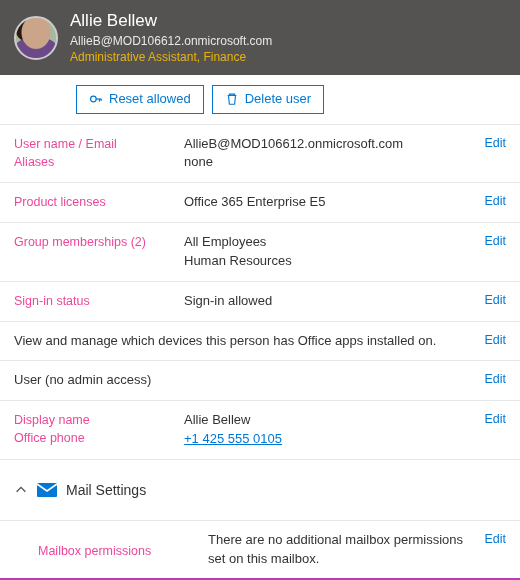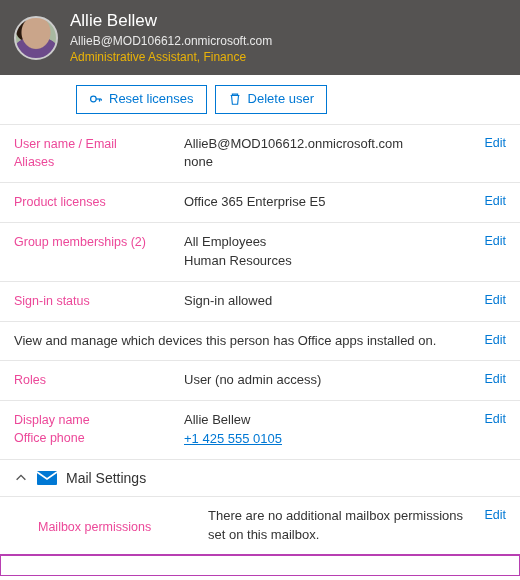--- a/index.html
+++ b/index.html
@@ -80,21 +80,21 @@
     font-size: 12.5px;
     text-decoration: none;
     cursor: pointer;
     margin-top: 7px;
   }
   .link { color: #0078d4; text-decoration: underline; cursor: pointer; }
   .section-head {
     display: flex;
     align-items: center;
     gap: 8px;
-    padding: 10px 14px;
+    padding: 22px 14px;
     border-top: 1px solid #e6e6e6;
     font-size: 14px;
     color: #333;
   }
   .section-head .chev {
     width: 14px; height: 14px; display: inline-flex;
   }
   .mail-icon {
     width: 22px;
     height: 16px;
@@ -124,21 +124,21 @@
 </div>
 
 <div class="actions">
   <button class="btn">
     <svg width="14" height="14" viewBox="0 0 16 16">
       <circle cx="5" cy="8" r="3.2" fill="none" stroke="#0078d4" stroke-width="1.4"></circle>
       <line x1="8" y1="8" x2="14" y2="8" stroke="#0078d4" stroke-width="1.4"></line>
       <line x1="12" y1="8" x2="12" y2="11" stroke="#0078d4" stroke-width="1.4"></line>
       <line x1="14" y1="8" x2="14" y2="10" stroke="#0078d4" stroke-width="1.4"></line>
     </svg>
-    <span>Reset licenses</span>
+    <span>Reset allowed</span>
   </button>
   <button class="btn">
     <svg width="14" height="14" viewBox="0 0 16 16">
       <path d="M3 4h10M5 4V2.5h6V4M4 4l1 10h6l1-10" fill="none" stroke="#0078d4" stroke-width="1.3"></path>
     </svg>
     <span>Delete user</span>
   </button>
 </div>
 
 <div class="row">
@@ -173,21 +173,20 @@
   <div class="value"><span>Sign-in allowed</span></div>
   <div class="edit"><a>Edit</a></div>
 </div>
 
 <div class="row">
   <div class="value"><span>View and manage which devices this person has Office apps installed on.</span></div>
   <div class="edit"><a>Edit</a></div>
 </div>
 
 <div class="row">
-  <div class="label"><span>Roles</span></div>
   <div class="value"><span>User (no admin access)</span></div>
   <div class="edit"><a>Edit</a></div>
 </div>
 
 <div class="row">
   <div class="label">
     <span>Display name</span><br>
     <span>Office phone</span>
   </div>
   <div class="value">

